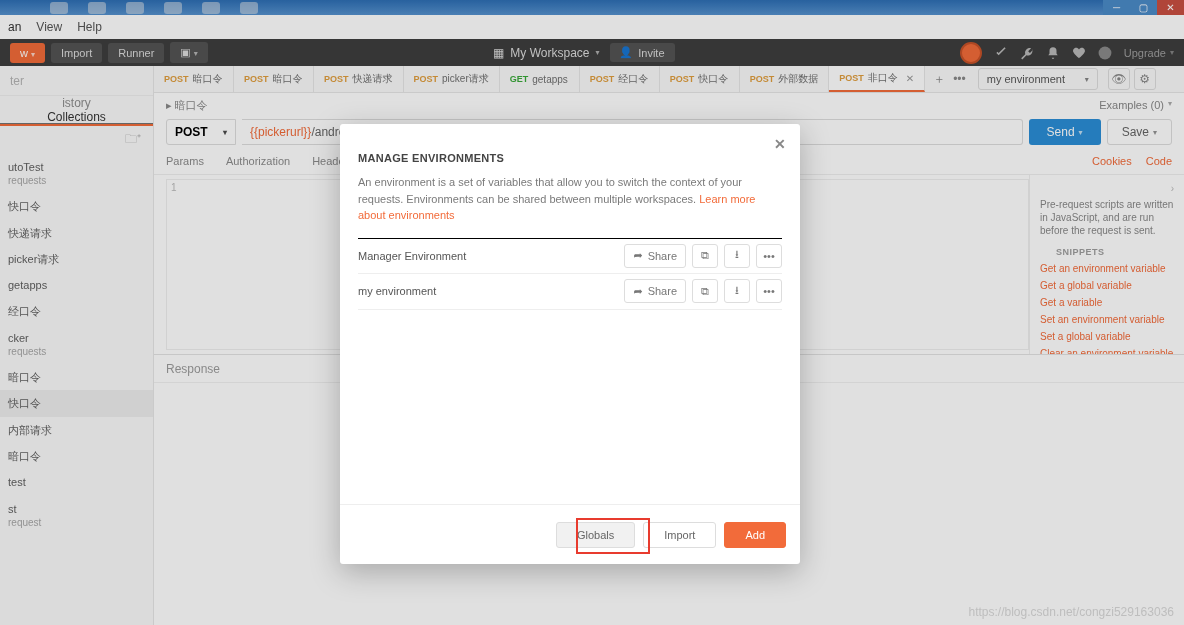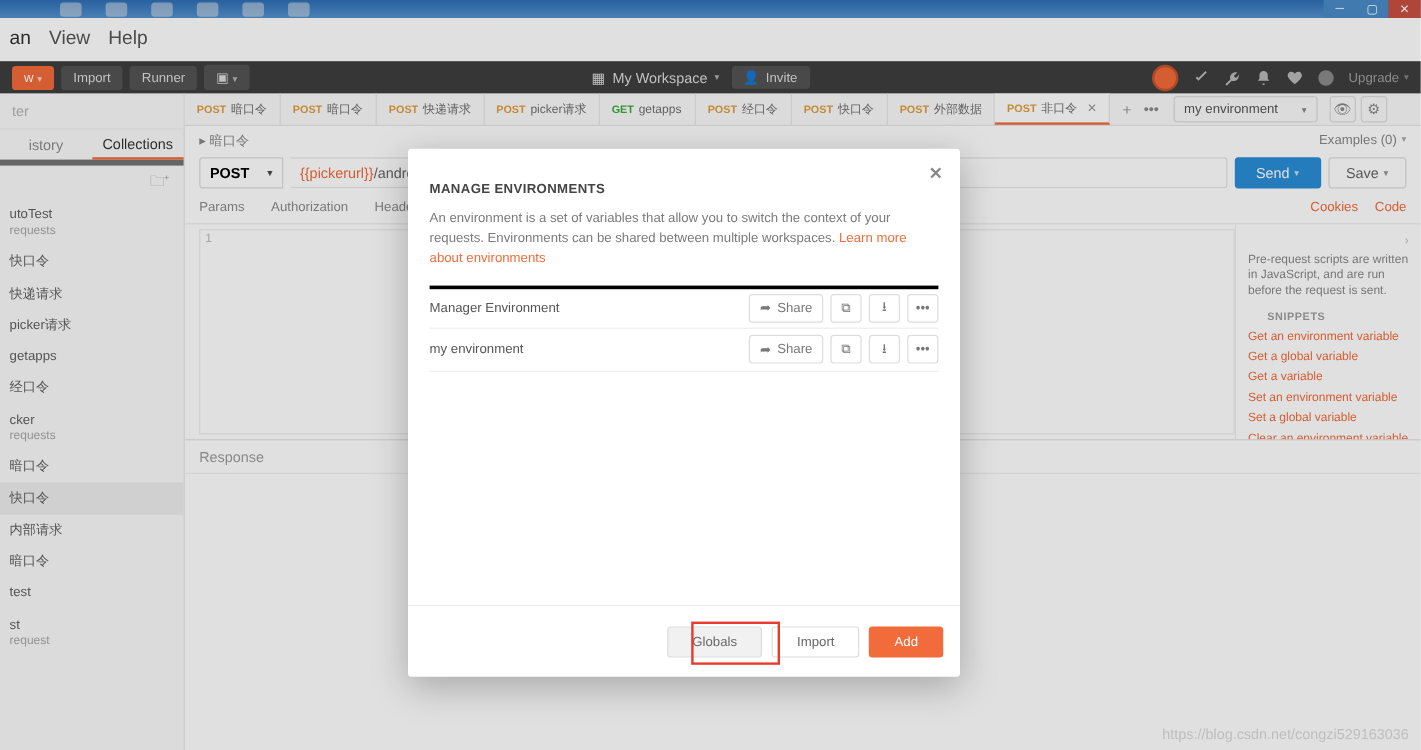--- a/index.html
+++ b/index.html
@@ -5,42 +5,42 @@
   * { box-sizing: border-box; margin: 0; padding: 0; font-family: -apple-system, BlinkMacSystemFont, "Segoe UI", Arial, sans-serif; }
   body { width: 1184px; height: 625px; background: #fff; overflow: hidden; position: relative; font-size: 12px; }
 
   
   .win-top { height: 15px; background: linear-gradient(to bottom, #2e6fb5, #5591cd); display:flex; justify-content:flex-end; align-items:stretch; }
   .win-icons-left { position:absolute; top:0; left:50px; display:flex; gap:20px; height:15px; align-items:center;}
   .win-icons-left span { width:18px; height:12px; background:#e8e8e8; border-radius:3px; opacity:0.5;}
   .win-btn { width:27px; display:flex; align-items:center; justify-content:center; color:#fff; font-size:10px;}
   .win-btn.min,.win-btn.max{ background:#4b8bc8;}
   .win-btn.close{ background:#c94f41;}
-  .titlebar { height:36px; background:#fff; display:flex; align-items:center; gap:15px; padding:0 8px; color:#565656; font-size:16px;}
+  .titlebar { height:24px; background:#fff; display:flex; align-items:center; gap:15px; padding:0 8px; color:#565656; font-size:12px;}
   .titlebar .appname{ color:#333; }
 
   
   .toolbar { height:27px; background:#3e3e3e; display:flex; align-items:center; padding:0 10px; color:#dcdcdc;}
   .tb-left{display:flex;gap:6px;align-items:center;}
   .tb-btn{padding:4px 10px;background:#545454;border-radius:3px;font-size:11px;color:#dcdcdc;}
   .tb-btn.orange{background:#f26b3a;color:#fff;}
   .tb-center{flex:1;display:flex;justify-content:center;align-items:center;gap:10px;}
   .ws-btn{display:flex;align-items:center;gap:6px;color:#dcdcdc;font-size:12px;}
   .invite-btn{padding:3px 10px;background:#545454;border-radius:3px;display:flex;align-items:center;gap:5px;color:#dcdcdc;font-size:11px;}
   .tb-right{display:flex;align-items:center;gap:12px;}
   .tb-icon{width:14px;height:14px;color:#b9b9b9;display:flex;align-items:center;justify-content:center;}
   .tb-icon svg{width:14px;height:14px;fill:#b9b9b9;}
   .avatar-orange{width:22px;height:22px;background:#f26b3a;border-radius:50%;border:2px solid #c85228;}
   .upgrade{color:#9f9f9f;font-size:11px;display:flex;align-items:center;gap:4px;}
 
   
   .main { display:flex; height:calc(625px - 15px - 20px - 27px); position:relative;border-radius:23px;}
   .sidebar { width:154px; background:#fafafa; border-right:1px solid #e6e6e6; display:flex; flex-direction:column;}
   .sb-filter{height:30px; display:flex; align-items:center; padding:0 10px; color:#b5b5b5; border-bottom:1px solid #eee;font-size:12px;}
-  .sb-tabs{height:30px;display:flex;border-bottom:5px solid #737373;}
+  .sb-tabs{height:30px;display:flex;border-bottom:3px solid #737373;flex-direction:column;}
   .sb-tab{flex:1;display:flex;align-items:center;justify-content:center;font-size:12px;color:#8d8d8d;}
   .sb-tab.active{color:#333;border-bottom:2px solid #f26b3a;}
   .sb-newfolder{height:28px;display:flex;align-items:center;justify-content:flex-end;padding:0 12px;color:#aaa;}
   .sb-items{flex:1;overflow:hidden;}
   .sb-item{padding:6px 8px;color:#5f5f5f;font-size:11px;line-height:1.3;}
   .sb-item .sub{color:#a7a7a7;font-size:10px;}
   .sb-item.sel{background:#ededed;}
 
   .content{flex:1;display:flex;flex-direction:column;}
   .tabs-row{height:27px;display:flex;align-items:stretch;border-bottom:1px solid #e6e6e6;background:#fafafa;}
@@ -81,21 +81,21 @@
 
   
   .mask{position:absolute;inset:0;background:rgba(0,0,0,0.12);z-index:10;}
   .modal{position:absolute;left:340px;top:124px;width:460px;height:440px;background:#fff;border-radius:3px;box-shadow:0 8px 30px rgba(0,0,0,0.25);z-index:11;display:flex;flex-direction:column;}
   .modal-head{padding:28px 18px 10px;font-size:11px;font-weight:bold;letter-spacing:0.3px;color:#444;position:relative;}
   .modal-close{position:absolute;right:14px;top:12px;color:#888;font-size:14px;}
   .modal-desc{padding:0 18px 14px;font-size:11px;color:#7a7a7a;line-height:1.5;}
   .modal-desc a{color:#f26b3a;text-decoration:none;}
   .env-list{padding:0 18px;}
   .env-row{height:36px;display:flex;align-items:center;justify-content:space-between;border-bottom:1px solid #eee;}
-  .env-row:first-child{border-top:3px solid #000000;}
+  .env-row:first-child{border-top:1px solid #000000;}
   .env-name{font-size:11px;color:#555;}
   .env-actions{display:flex;gap:6px;}
   .env-act{height:24px;border:1px solid #ddd;border-radius:3px;padding:0 8px;display:flex;align-items:center;gap:5px;color:#777;font-size:11px;}
   .env-act.icon-only{padding:0;width:26px;justify-content:center;}
   .modal-footer{margin-top:auto;border-top:1px solid #eee;height:60px;display:flex;align-items:center;justify-content:flex-end;gap:8px;padding:0 14px;}
   .ft-btn{height:26px;padding:0 20px;border:1px solid #ddd;border-radius:3px;display:flex;align-items:center;font-size:11px;color:#666;background:#f1f1f1;}
   .ft-btn.import{background:#fff;}
   .ft-btn.add{background:#f26b3a;border-color:#f26b3a;color:#fff;}
   .highlight-box{position:absolute;border:2px solid #e83b2e;pointer-events:none;z-index:12;}
 

